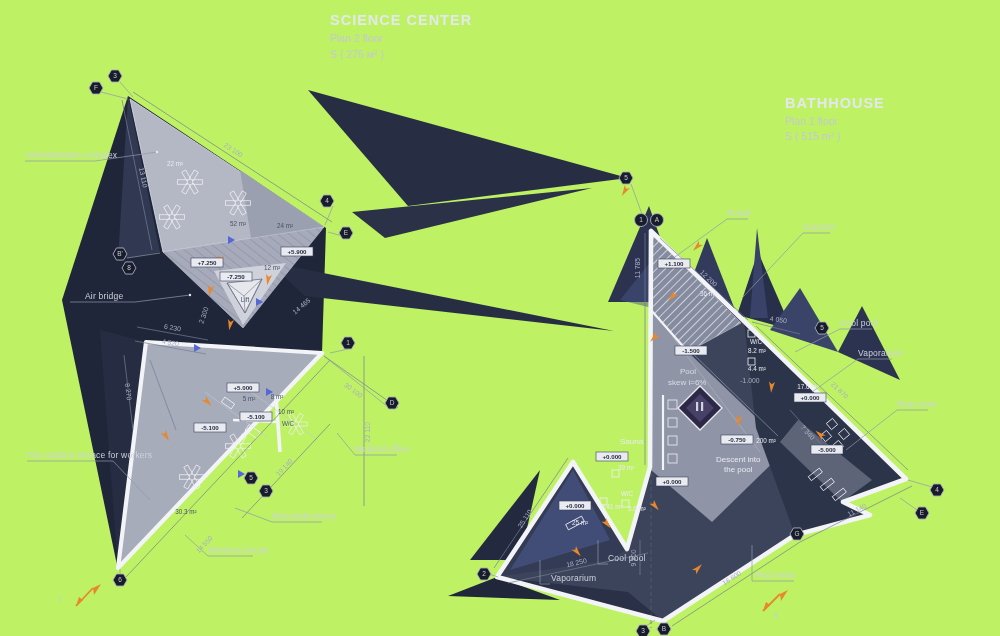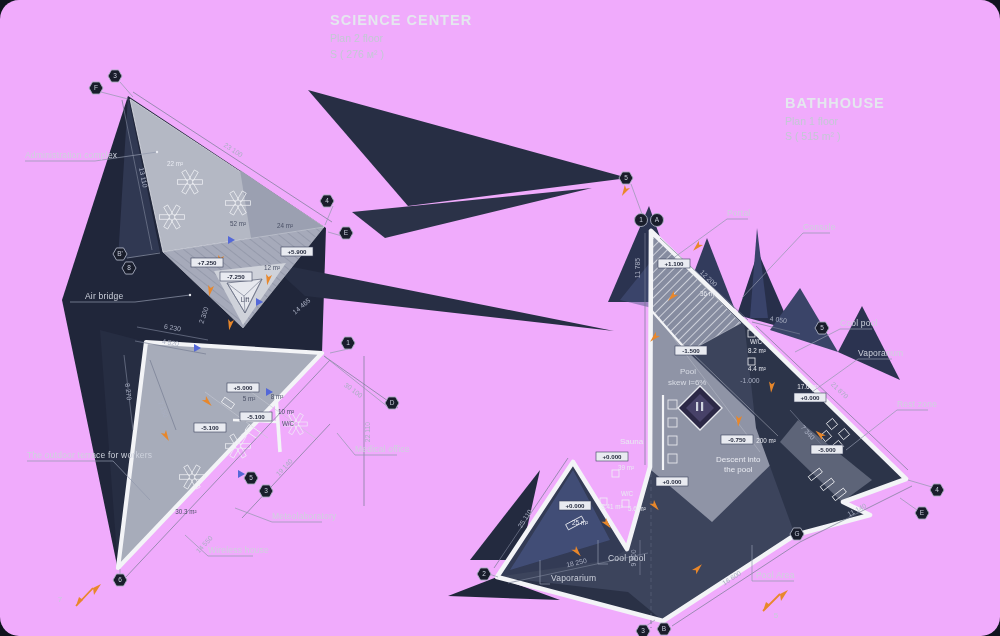--- a/index.html
+++ b/index.html
@@ -1,17 +1,17 @@
 <!DOCTYPE html>
 <html><head>
 <meta charset="utf-8">
 <style>
   html,body{margin:0;padding:0;background:#10141f;}
-  #stage{position:relative;width:1000px;height:636px;background:#f0abfc;overflow:hidden;
-         font-family:"Liberation Sans", sans-serif;border-radius:19px;}
+  #stage{position:relative;width:1000px;height:636px;background:#bef264;overflow:hidden;
+         font-family:"Liberation Sans", sans-serif;}
   svg{position:absolute;left:0;top:0;}
   text{font-family:"Liberation Sans", sans-serif;}
   .title{font-size:14.5px;font-weight:bold;fill:#e4e7ee;letter-spacing:1px;}
   .subtitle{font-size:10.5px;fill:#c3c8d4;}
   .lbl{font-size:8.5px;fill:#ced2dd;letter-spacing:.2px;}
   .lbl-on{font-size:8px;fill:#e8eaf1;}
   .dim{font-size:6.8px;fill:#a9afc2;text-anchor:middle;}
   .area{font-size:6.3px;fill:#e9ebf2;text-anchor:middle;}
   .area-dark{font-size:6.3px;fill:#4a5066;text-anchor:middle;}
   .elev{font-size:6.2px;fill:#242a3d;text-anchor:middle;font-weight:bold;}

